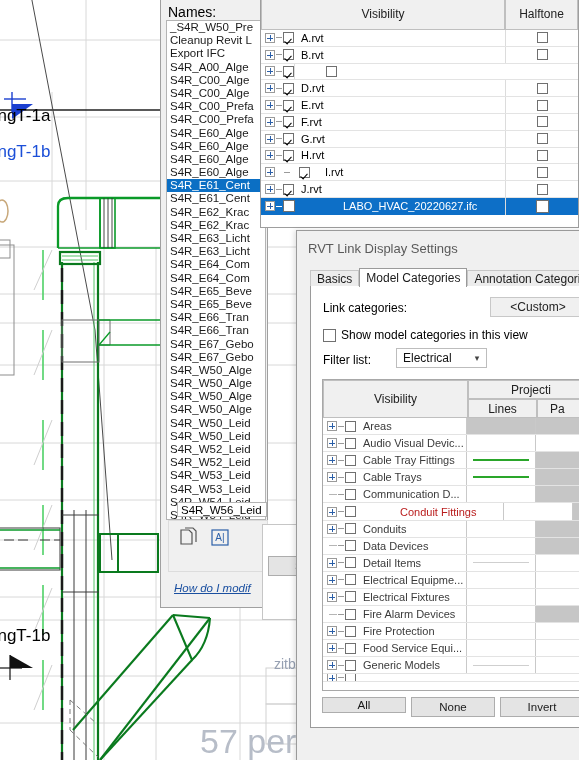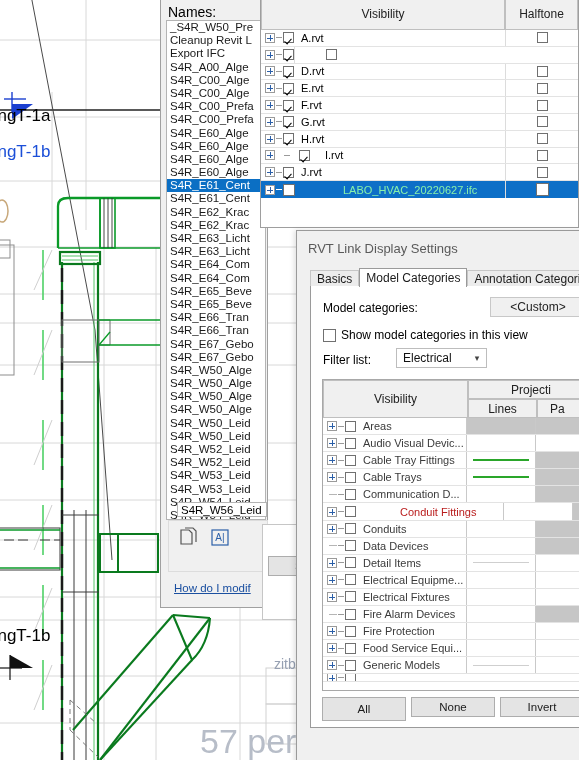--- a/index.html
+++ b/index.html
@@ -280,21 +280,21 @@
       </g>
     </svg>
 </div>
 <div class="abs" style="left:209px;top:526px;width:22px;height:22px;">
   <svg width="22" height="22" viewBox="0 0 22 22">
     <rect x="3" y="4" width="16" height="15" fill="none" stroke="#2b5fa8" stroke-width="1.2"></rect>
     <text x="11" y="15" font-size="10" fill="#2b5fa8" text-anchor="middle" font-family="Liberation Sans, sans-serif">A|</text>
   </svg>
 </div>
 
-<div class="abs link" style="left:174px;top:582px;">How do I modif</div>
+<div class="abs link" style="left:174px;top:582px;font-style:italic;">How do I modif</div>
 
 
 <div class="abs" style="left:262px;top:524px;width:38px;height:96px;background:#fff;border:1px solid #c6c6c6;box-sizing:border-box;"></div>
 <div class="abs btn" style="left:268px;top:556px;width:48px;height:20px;justify-content:flex-start;padding-left:26px;">Se</div>
 
 
 <div class="abs" style="left:260px;top:-4px;width:319px;height:232px;background:#fff;border:1px solid #9e9e9e;box-sizing:border-box;"></div>
 
 <div class="abs thead" style="left:261px;top:-3px;width:244px;height:33px;">Visibility</div>
 <div class="abs thead" style="left:505px;top:-3px;width:73px;height:33px;">Halftone</div>
@@ -306,20 +306,29 @@
       <span class="cbx on"></span>
       <span class="nm" style="flex: 1 1 0%;">A.rvt</span>
       <span style="width: 73px; flex: 0 0 auto; display: flex; align-items: center; justify-content: center; border-left: 1px solid rgb(220, 220, 220); height: 100%; box-sizing: border-box;">
         <span class="cbx"></span>
       </span>
     </div>
     <div class="trow" style="height: 16.8px;">
       <span class="exp"></span>
       <span class="dash"></span>
       <span class="cbx on"></span>
+      <span class="nm" style="flex: 1 1 0%;">B.rvt</span>
+      <span style="width: 73px; flex: 0 0 auto; display: flex; align-items: center; justify-content: center; border-left: 1px solid rgb(220, 220, 220); height: 100%; box-sizing: border-box;">
+        <span class="cbx"></span>
+      </span>
+    </div>
+    <div class="trow" style="height: 16.8px;">
+      <span class="exp"></span>
+      <span class="dash"></span>
+      <span class="cbx on"></span>
       <span style="width: 73px; flex: 0 0 auto; display: flex; align-items: center; justify-content: center; border-left: 1px solid rgb(220, 220, 220); height: 100%; box-sizing: border-box;">
         <span class="cbx"></span>
       </span>
     </div>
     <div class="trow" style="height: 16.8px;">
       <span class="exp"></span>
       <span class="dash"></span>
       <span class="cbx on"></span>
       <span class="nm" style="flex: 1 1 0%;">D.rvt</span>
       <span style="width: 73px; flex: 0 0 auto; display: flex; align-items: center; justify-content: center; border-left: 1px solid rgb(220, 220, 220); height: 100%; box-sizing: border-box;">
@@ -377,42 +386,42 @@
       <span class="cbx on"></span>
       <span class="nm" style="flex: 1 1 0%;">J.rvt</span>
       <span style="width: 73px; flex: 0 0 auto; display: flex; align-items: center; justify-content: center; border-left: 1px solid rgb(220, 220, 220); height: 100%; box-sizing: border-box;">
         <span class="cbx"></span>
       </span>
     </div>
     <div class="trow" style="height: 16.8px; background: rgb(13, 111, 199); border-bottom: none;">
       <span class="exp"></span>
       <span class="dash" style="background: rgb(255, 255, 255);"></span>
       <span class="cbx" style="width: 12px; height: 12px;"></span>
-      <span class="nm" style="color: #86efac; flex: 1 1 0%; margin-left: 48px;">LABO_HVAC_20220627.ifc</span>
+      <span class="nm" style="color: #ffffff; flex: 1 1 0%; margin-left: 48px;">LABO_HVAC_20220627.ifc</span>
       <span style="width: 73px; flex: 0 0 auto; display: flex; align-items: center; justify-content: center; border-left: 1px solid rgb(220, 220, 220); height: 100%; box-sizing: border-box;">
         <span class="cbx" style="width: 13px; height: 13px;"></span>
       </span>
     </div>
   </div>
 
 
 <div class="abs" style="left:296px;top:230px;width:290px;height:535px;background:#f0f0f0;border:1px solid #9a9a9a;box-sizing:border-box;
             box-shadow:-2px 0 5px rgba(0,0,0,0.12);"></div>
 
 <div class="abs lbl lbl-gray" style="left:308px;top:241px;font-size:13px;">RVT Link Display Settings</div>
 
 
 <div class="tabbar" style="left:310px;top:268px;">
     <div class="tab">Basics</div>
     <div class="tab active">Model Categories</div>
     <div class="tab">Annotation Categories</div>
   </div>
 <div class="abs" style="left:310px;top:286px;width:276px;height:442px;background:#fff;border:1px solid #9a9a9a;border-top:none;box-sizing:border-box;"></div>
 
-<div class="abs lbl" style="left:323px;top:301px;font-size:12px;">Model categories:</div>
+<div class="abs lbl" style="left:323px;top:301px;font-size:12px;">Link categories:</div>
 <div class="abs combo" style="left:490px;top:297px;width:96px;height:20px;">&lt;Custom&gt;</div>
 
 <div class="abs cb" id="show-cat-cb" style="left:323px;top:328px;width:13px;height:13px;"></div>
 <div class="abs lbl" style="left:341px;top:328px;font-size:12px;">Show model categories in this view</div>
 
 <div class="abs lbl" style="left:323px;top:353px;font-size:12px;">Filter list:</div>
 <div class="abs dropdown" style="left:396px;top:348px;width:91px;height:20px;">
   <span class="cv">Electrical</span>
   <span class="ar">▾</span>
 </div>
@@ -560,18 +569,18 @@
       </span>
       <span style="flex: 1 1 0%; height: 100%; box-sizing: border-box; border-left: 1px solid rgb(201, 201, 201);"></span>
     </div>
     <div class="trow" style="height: 8px; overflow: hidden;">
       <span class="exp"></span>
       <span class="dash"></span>
       <span class="cbx"></span>
     </div>
   </div>
 
-<div class="abs btn" style="left:322px;top:697px;width:84px;height:24px;">All</div>
+<div class="abs btn" style="left:322px;top:697px;width:84px;height:16px;">All</div>
 <div class="abs btn" style="left:411px;top:697px;width:84px;height:20px;">None</div>
 <div class="abs btn" style="left:500px;top:697px;width:84px;height:20px;">Invert</div>
 
 
 
 
 </body></html>

